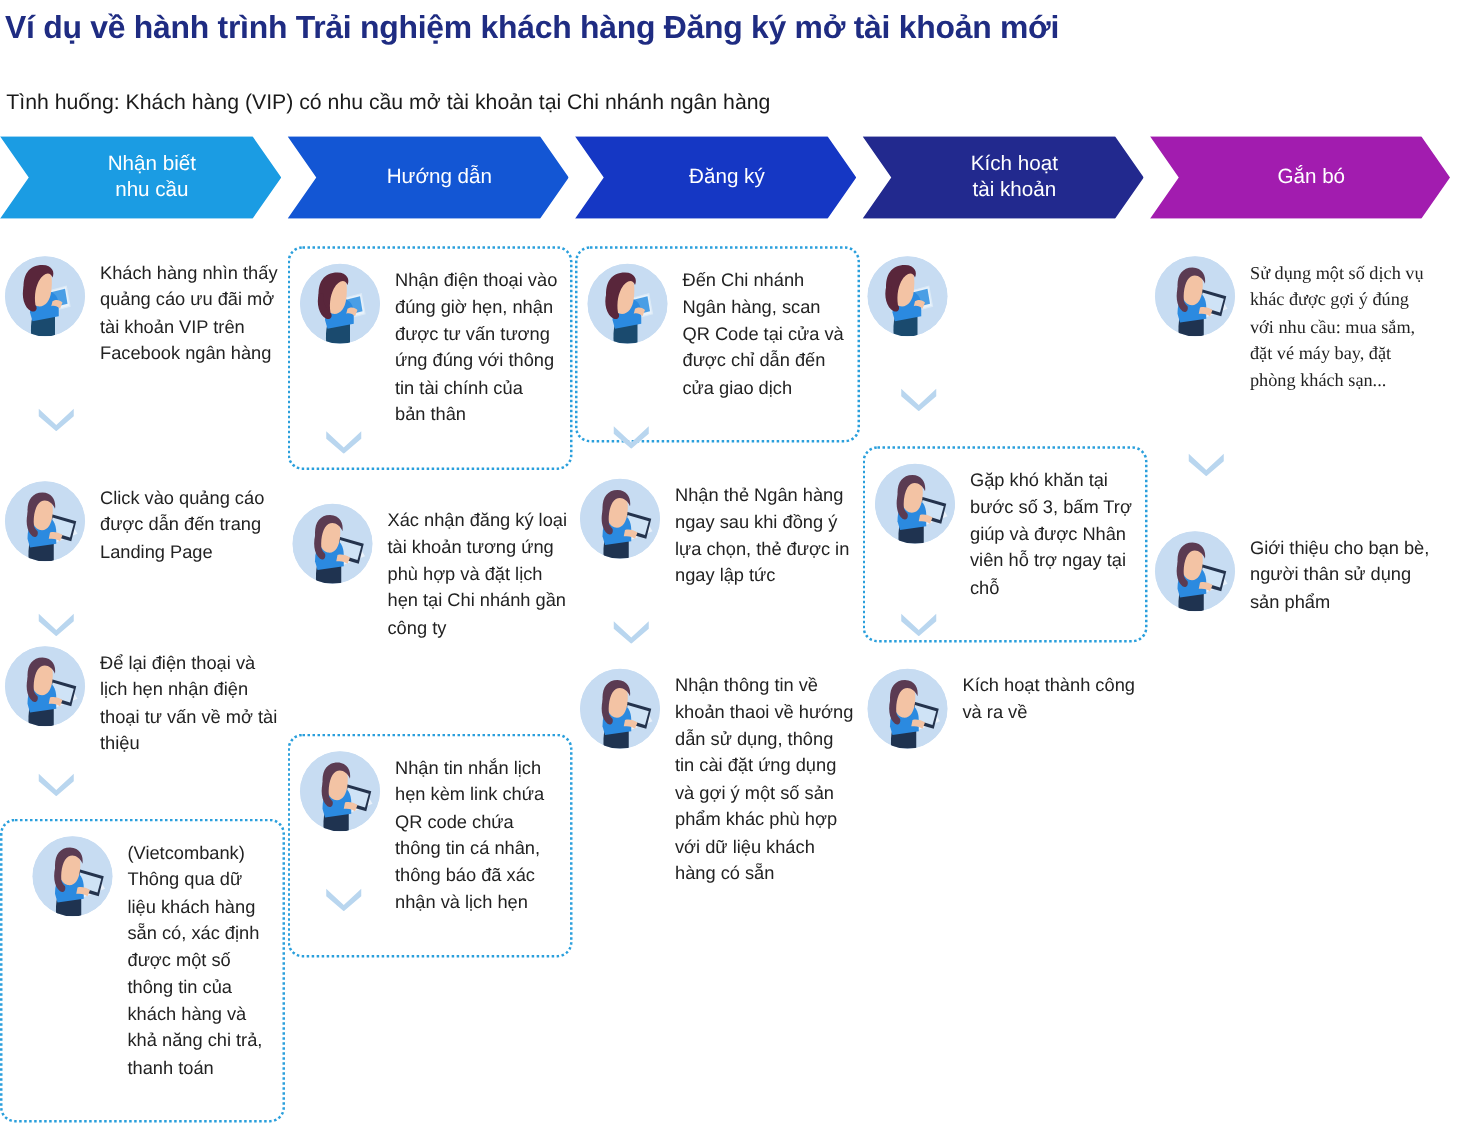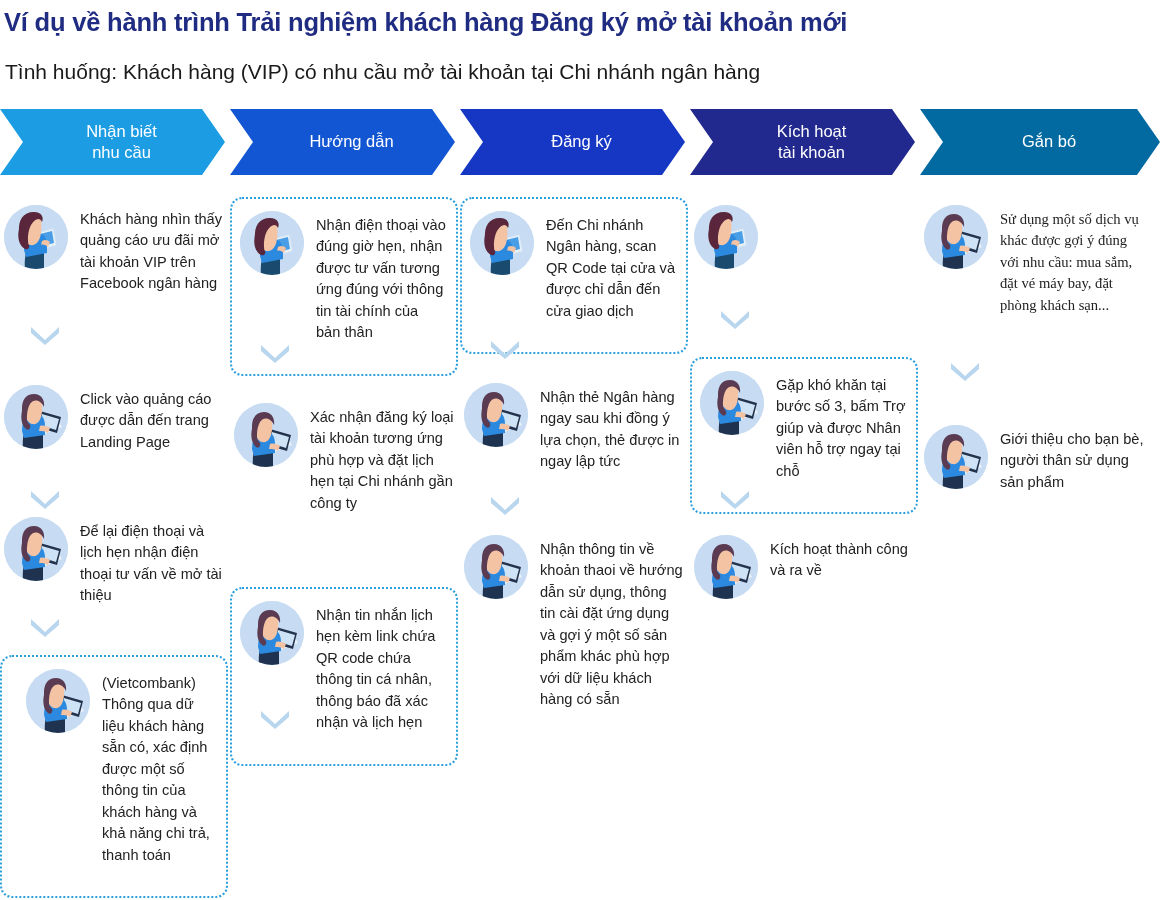--- a/index.html
+++ b/index.html
@@ -13,22 +13,22 @@
   #page { position: relative; width: 1170px; height: 900px; }
 
   
   #title {
     position: absolute; left: 4px; top: 8px;
     font-size: 25.5px; font-weight: bold;
     color: #1f2c82; letter-spacing: -0.2px;
     white-space: nowrap;
   }
   #subtitle {
-    position: absolute; left: 5px; top: 60px;
-    font-size: 21px; font-weight: 400;
+    position: absolute; left: 5px; top: 72px;
+    font-size: 17px; font-weight: 400;
     color: #1a1a1a; white-space: nowrap;
   }
 
   
   #banner { position: absolute; left: 0; top: 109px; width: 1170px; height: 50px; }
   .chev {
     position: absolute; top: 0; height: 66px;
     display: flex; align-items: center; justify-content: center;
     -webkit-clip-path: polygon(0 0, calc(100% - 23px) 0, 100% 50%, calc(100% - 23px) 100%, 0 100%, 23px 50%);
     clip-path: polygon(0 0, calc(100% - 23px) 0, 100% 50%, calc(100% - 23px) 100%, 0 100%, 23px 50%);
@@ -74,21 +74,21 @@
       <div class="chev" style="left: 230px; width: 225px; background: rgb(19, 86, 212);">
         <div class="chev-label">Hướng dẫn</div>
       </div>
       <div class="chev" style="left: 460px; width: 225px; background: rgb(21, 55, 196);">
         <div class="chev-label">Đăng ký</div>
       </div>
       <div class="chev" style="left: 690px; width: 225px; background: rgb(34, 41, 142);">
         <div class="chev-label">Kích hoạt
 tài khoản</div>
       </div>
-      <div class="chev" style="left: 920px; width: 240px; background: #0369a1;">
+      <div class="chev" style="left: 920px; width: 240px; background: #a21caf;">
         <div class="chev-label">Gắn bó</div>
       </div>
     </div>
 
   <div id="columns">
       <div class="col" style="left: 0px;">
         <div class="card" style="top: 18px; padding: 0px 0px 0px 4px;">
           <div class="card-inner">
             <div class="avatar">
               <svg viewBox="0 0 64 64">

